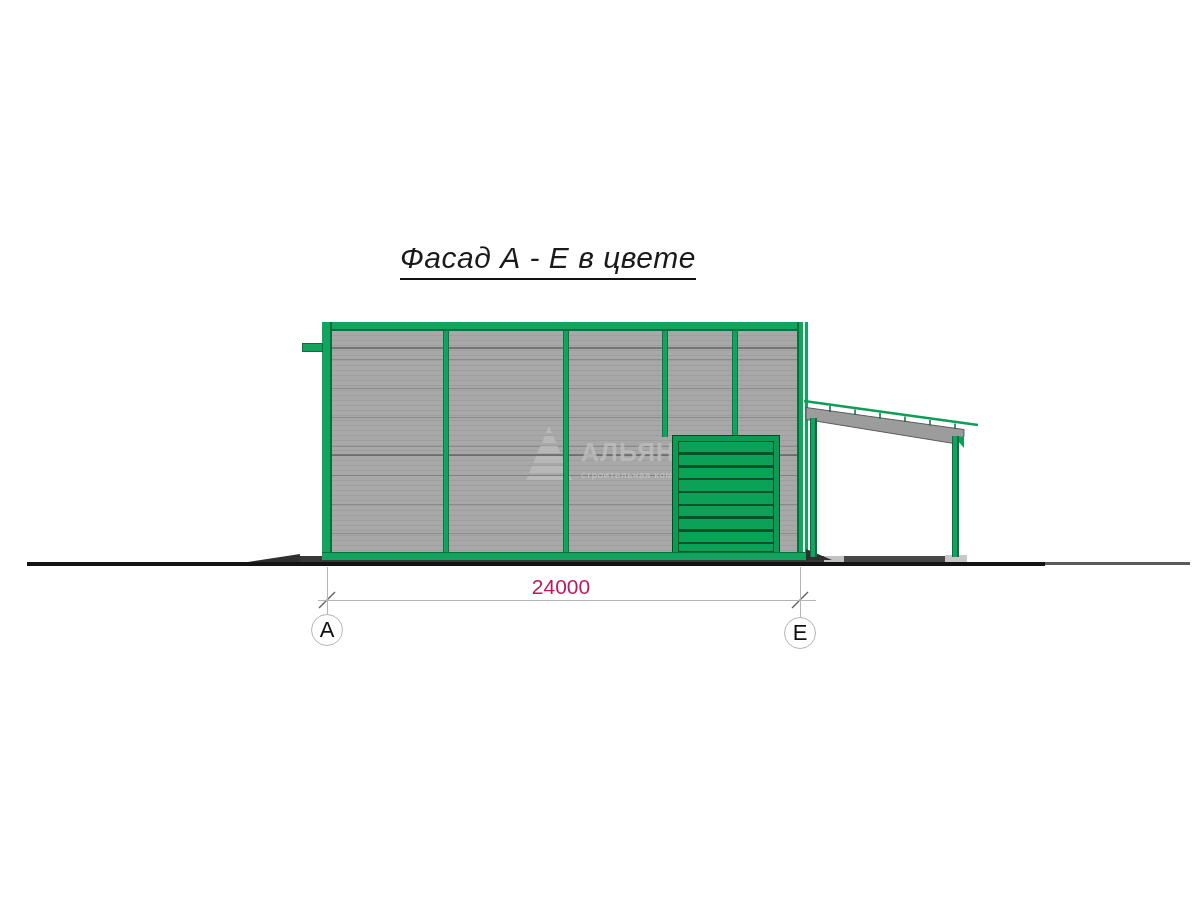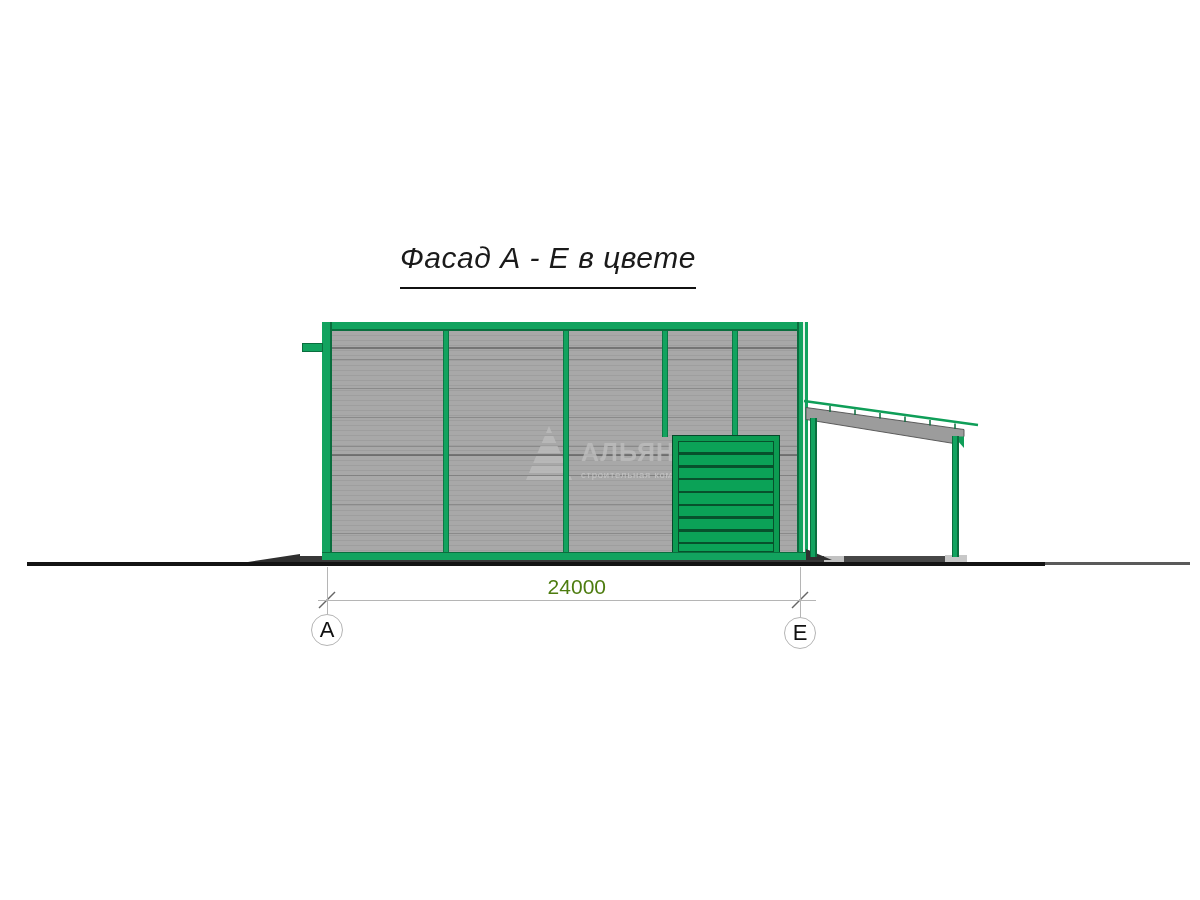--- a/index.html
+++ b/index.html
@@ -4,21 +4,21 @@
 <style>
   html,body{margin:0;padding:0;background:#ffffff;}
   .canvas{
     position:relative;width:1200px;height:900px;background:#fff;overflow:hidden;
     font-family:"Liberation Sans", sans-serif;color:#1a1a1a;
   }
   
   .title{
     position:absolute;left:400px;top:241px;
     font-size:30px;font-style:italic;letter-spacing:.5px;
-    padding-bottom:12px;border-bottom:2.5px solid #111;
+    padding-bottom:3px;border-bottom:2.5px solid #111;
     white-space:nowrap;
   }
   
   .panels{
     position:absolute;left:332px;top:331px;width:465px;height:221px;z-index:1;
     background:
       repeating-linear-gradient(to bottom, rgba(0,0,0,0) 0 27.5px, rgba(0,0,0,.18) 27.5px 29px),
       repeating-linear-gradient(to bottom, var(--panel-gray,#a8a8a8) 0 4px, #9e9e9e 4px 5px);
   }
   .joint-strong{position:absolute;left:0;width:100%;height:2px;background:rgba(0,0,0,.30);}
@@ -66,22 +66,22 @@
   .canopy-slab{position:absolute;left:844px;top:556px;width:103px;height:7px;background:#474747;z-index:2;}
   .ground-line{position:absolute;left:27px;top:562px;width:1018px;height:4px;background:#141414;z-index:4;}
   .ground-line-ext{position:absolute;left:1045px;top:562px;width:145px;height:3px;background:#5a5a5a;z-index:4;}
   
   .overlay{position:absolute;left:0;top:0;z-index:4;pointer-events:none;}
   
   .ext-line{position:absolute;width:1px;background:#b5b5b5;z-index:6;}
   .ext-a{left:327px;top:567px;height:48px;}
   .ext-e{left:800px;top:567px;height:51px;}
   .dim-line{position:absolute;left:318px;top:600px;width:498px;height:1px;background:#b5b5b5;z-index:6;}
-  .dim-text{position:absolute;left:516px;top:575px;width:90px;text-align:right;
-    font-size:21px;color:#4d7c0f;z-index:6;}
+  .dim-text{position:absolute;left:516px;top:575px;width:90px;text-align:center;
+    font-size:21px;color:#be185d;z-index:6;}
   .axis-bubble{position:absolute;width:32px;height:32px;border:1px solid #b5b5b5;border-radius:50%;
     background:#fff;box-sizing:border-box;z-index:7;display:flex;align-items:center;justify-content:center;
     font-size:22px;color:#111;}
   .bub-a{left:311px;top:614px;}
   .bub-e{left:784px;top:617px;}
 </style>
 </head>
 <body>
 
 <div class="canvas">

